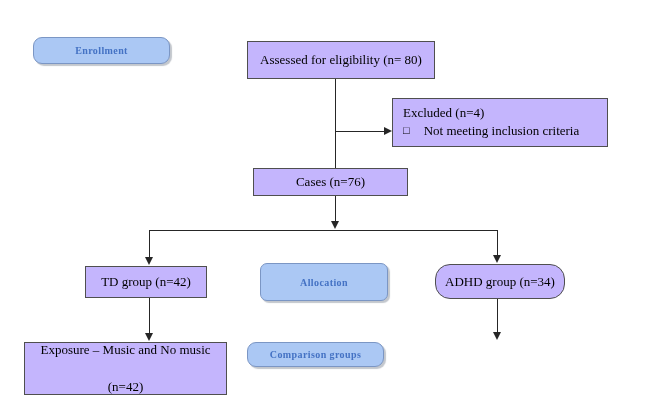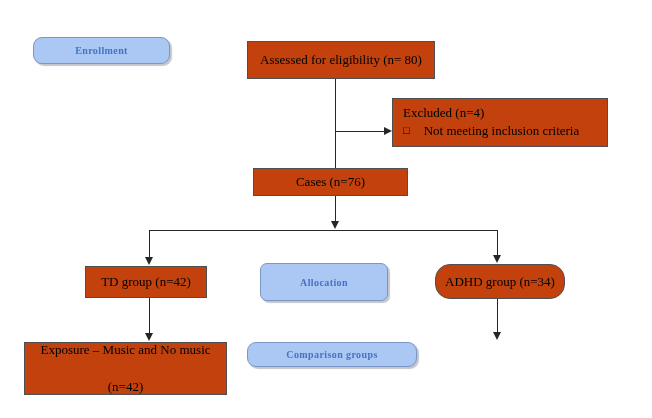--- a/index.html
+++ b/index.html
@@ -8,21 +8,21 @@
     width: 652px;
     height: 418px;
     background: #ffffff;
     font-family: "Liberation Serif", serif;
     color: #000;
     overflow: hidden;
   }
   
   .box {
     position: absolute;
-    background: #c2410c;
+    background: #c4b5fd;
     border: 1px solid var(--box-border, #4f4f4f);
     font-size: 13px;
     display: flex;
     align-items: center;
     justify-content: center;
     text-align: center;
     box-sizing: border-box;
     line-height: 1.35;
   }
   .box.left-align {
@@ -68,21 +68,21 @@
 </style>
 </head>
 <body>
 
 <div class="canvas">
 
   <div class="stage" style="left:33px; top:37px; width:137px; height:27px;">Enrollment</div>
 
   <div class="stage" style="left:260px; top:263px; width:128px; height:38px;border-radius:7px;">Allocation</div>
 
-  <div class="stage" style="left:247px; top:342px; width:170px; height:25px;">Comparison groups</div>
+  <div class="stage" style="left:247px; top:342px; width:137px; height:25px;">Comparison groups</div>
 
   <div class="box" style="left:247px; top:41px; width:188px; height:38px;">Assessed for eligibility (n= 80)</div>
 
   <div class="box left-align" style="left:392px; top:98px; width:216px; height:49px;">
     <div>Excluded (n=4)</div>
     <div class="bullet-row">
       <span class="bullet-glyph">□</span>
       <span>Not meeting inclusion criteria</span>
     </div>
   </div>

